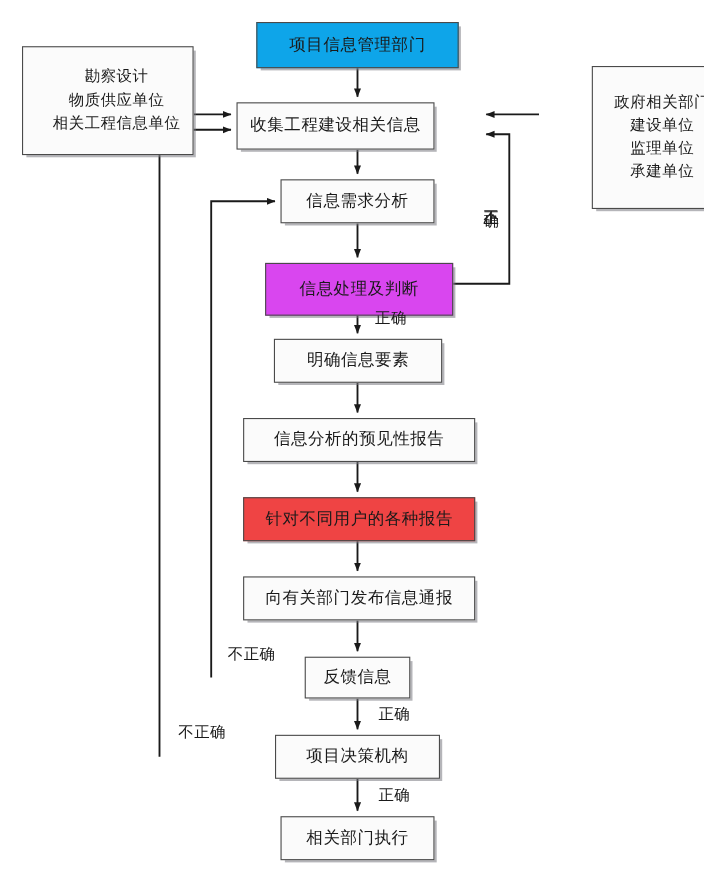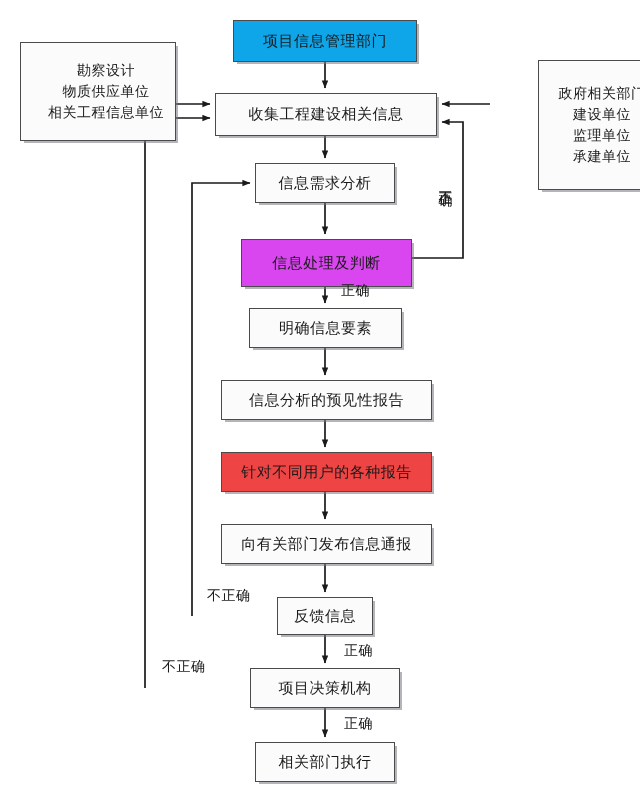--- a/index.html
+++ b/index.html
@@ -96,21 +96,21 @@
         <span class="line">勘察设计</span>
         <span class="line">物质供应单位</span>
         <span class="line">相关工程信息单位</span>
       </div>
       <div class="node" style="left: 490px; top: 60px; width: 128px; height: 130px; font-size: 14px; background: rgb(251, 251, 251); border-color: rgb(74, 74, 74); color: rgb(26, 26, 26); margin-left: 48px;">
         <span class="line">政府相关部门</span>
         <span class="line">建设单位</span>
         <span class="line">监理单位</span>
         <span class="line">承建单位</span>
       </div>
-      <div class="node" style="left: 215px; top: 93px; width: 222px; height: 43px; font-size: 15px; background: rgb(251, 251, 251); border-color: rgb(74, 74, 74); color: rgb(26, 26, 26);">
+      <div class="node" style="left: 215px; top: 93px; width: 180px; height: 43px; font-size: 15px; background: rgb(251, 251, 251); border-color: rgb(74, 74, 74); color: rgb(26, 26, 26);">
         <span class="line">收集工程建设相关信息</span>
       </div>
       <div class="node" style="left: 255px; top: 163px; width: 140px; height: 40px; font-size: 15px; background: rgb(251, 251, 251); border-color: rgb(74, 74, 74); color: rgb(26, 26, 26);">
         <span class="line">信息需求分析</span>
       </div>
       <div class="node" style="left: 241px; top: 239px; width: 171px; height: 48px; font-size: 15px; background: #d946ef; border-color: rgb(74, 74, 74); color: rgb(26, 26, 26);">
         <span class="line">信息处理及判断</span>
       </div>
       <div class="node" style="left: 249px; top: 308px; width: 153px; height: 40px; font-size: 15px; background: rgb(251, 251, 251); border-color: rgb(74, 74, 74); color: rgb(26, 26, 26);">
         <span class="line">明确信息要素</span>

